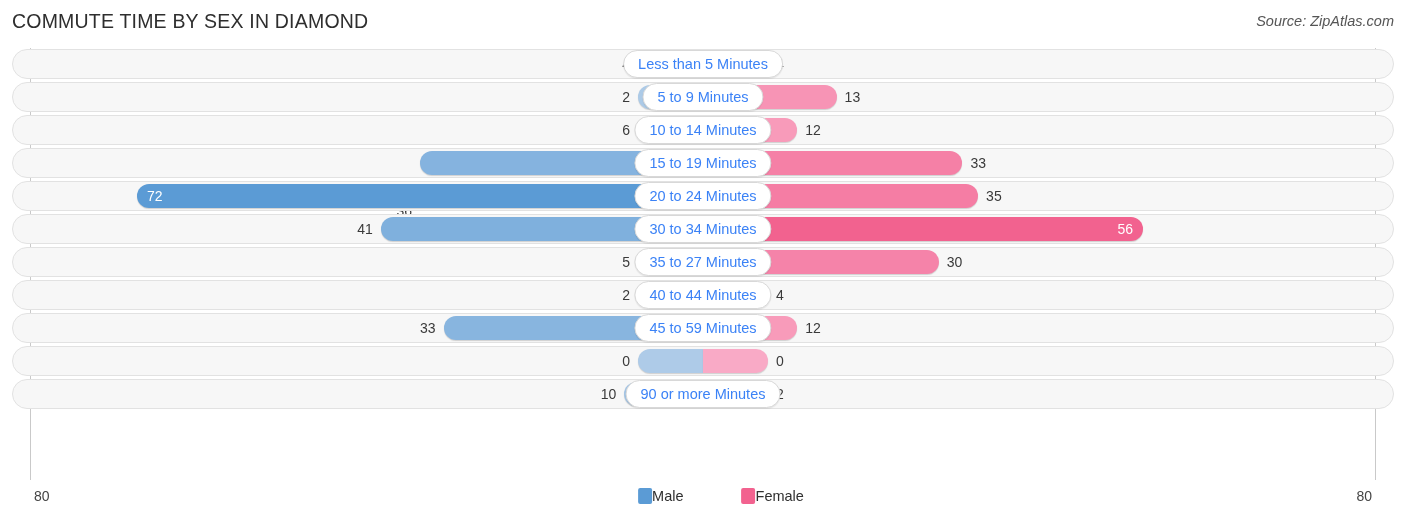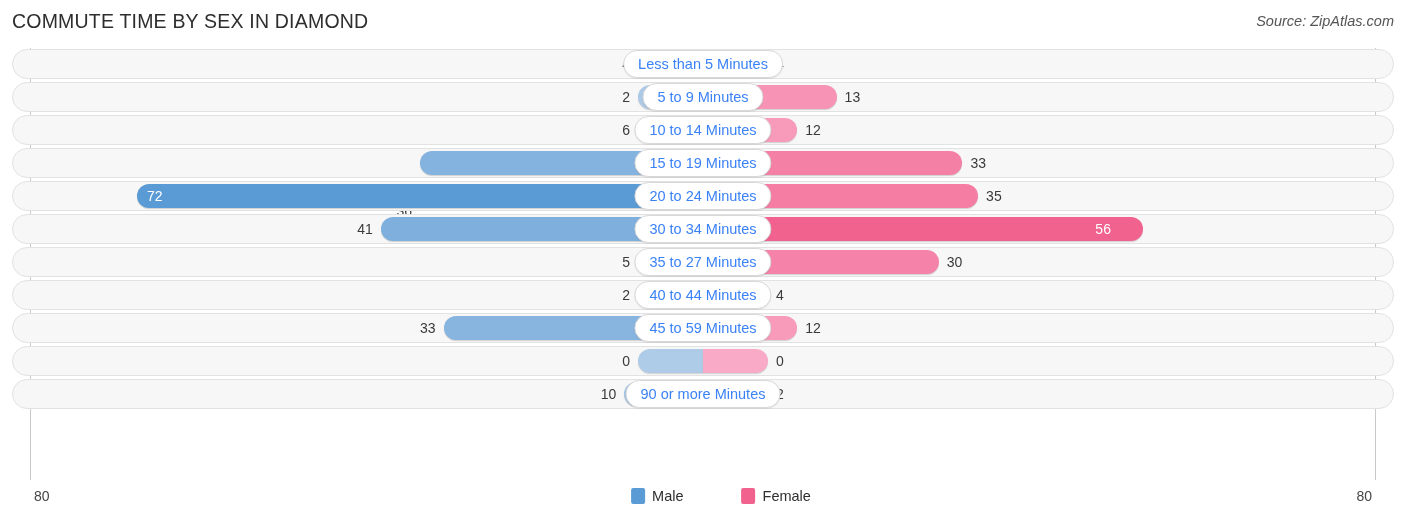--- a/index.html
+++ b/index.html
@@ -163,21 +163,20 @@
     top: 8px;
     transform: translateX(-50%);
     display: flex;
     align-items: center;
     gap: 22px;
     white-space: nowrap;
   }
   .legend-item {
     display: flex;
     align-items: center;
-    gap: 7px;
     padding-left: 36px;
   }
   .swatch {
     width: 14px;
     height: 16px;
     border-radius: 2px;
     display: inline-block;
   }
   .legend-label {
     font-size: 14.5px;
@@ -247,21 +246,21 @@
             <div class="val female" style="left: 986.1px; width: 60px;">35</div>
             <div class="center-label">20 to 24 Minutes</div>
           </div>
         </div>
         <div class="row">
           <div class="track"></div>
           <div class="bars">
             <div class="bar male" style="width: 322.26px; background: rgb(127, 176, 221);"></div>
             <div class="bar female" style="width: 440.16px; background: rgb(242, 98, 143);"></div>
             <div class="val male" style="right: 1033.26px; width: 60px;">41</div>
-            <div class="val female inside" style="left: 1073.16px; width: 60px; text-align: center;">56</div>
+            <div class="val female inside" style="left: 1073.16px; width: 60px; text-align: right;">56</div>
             <div class="center-label">30 to 34 Minutes</div>
           </div>
         </div>
         <div class="row">
           <div class="track"></div>
           <div class="bars">
             <div class="bar male" style="width: 65px; background: rgb(168, 200, 231);"></div>
             <div class="bar female" style="width: 235.8px; background: rgb(245, 131, 169);"></div>
             <div class="val male" style="right: 776px; width: 60px;">5</div>
             <div class="val female" style="left: 946.8px; width: 60px;">30</div>

